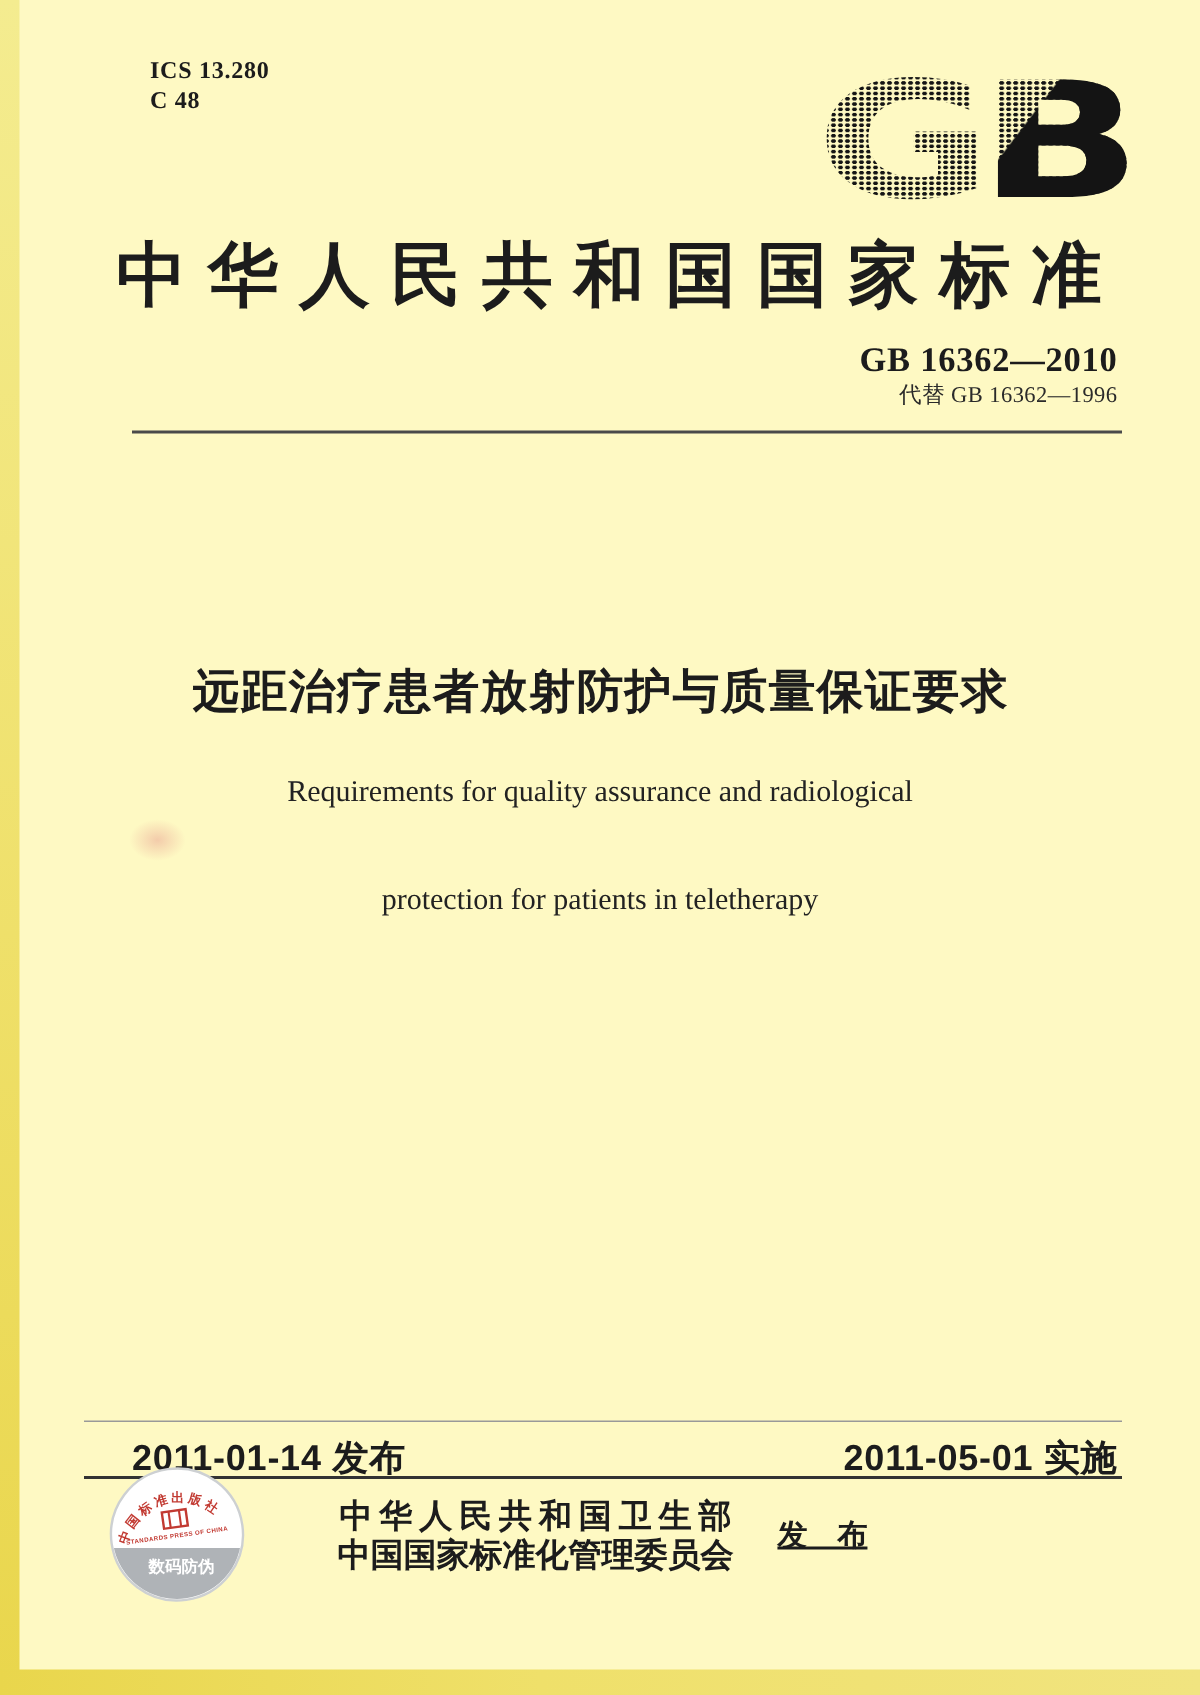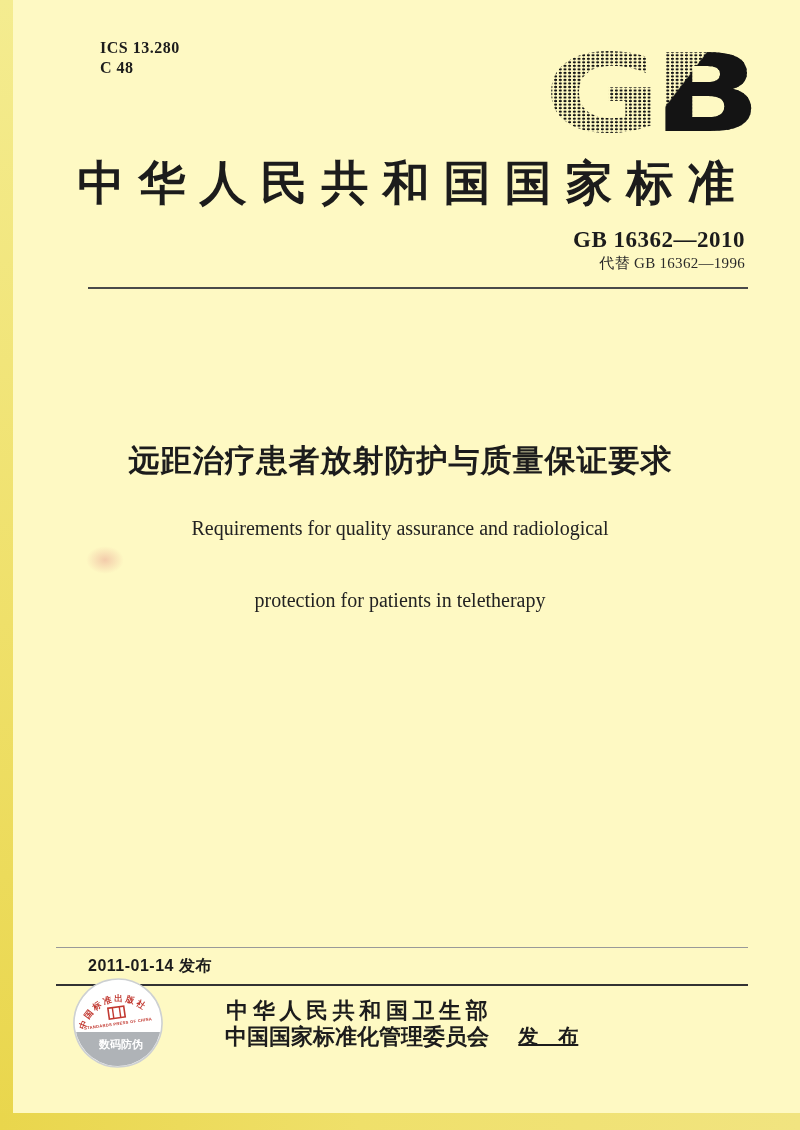--- a/index.html
+++ b/index.html
@@ -46,23 +46,23 @@
   }
   .en-title{position:absolute;left:0;right:0;text-align:center;
     font-family:"Liberation Serif","DejaVu Serif",serif;font-weight:normal;font-size:20px;color:#222;}
   .en-line1{top:517px;}
   .en-line2{top:548px;margin-top:41px;}
   .faint-seal{position:absolute;left:86px;top:546px;width:38px;height:28px;border-radius:50%;
     background:radial-gradient(ellipse at center,rgba(225,130,130,.38),rgba(225,130,130,0) 70%);}
   
   .rule-thin{position:absolute;left:56px;top:947px;width:692px;height:1px;background:#999;}
   .dates{position:absolute;left:88px;right:55px;top:956px;display:flex;justify-content:space-between;
-    font-family:"Liberation Sans","DejaVu Sans",sans-serif;font-size:16px;font-weight:600;letter-spacing:.5px;}
+    font-family:"Liberation Sans","DejaVu Sans",sans-serif;font-size:24px;font-weight:600;letter-spacing:.5px;}
   .rule-thick{position:absolute;left:56px;top:984px;width:692px;height:2px;background:#333;}
-  .issuers{position:absolute;left:0;right:0;top:998px;display:flex;justify-content:center;align-items:flex-end;gap:26px;}
+  .issuers{position:absolute;left:0;right:0;top:998px;display:flex;justify-content:center;align-items:center;gap:26px;}
   .issuer-lines{text-align:center;font-weight:bold;font-size:22px;line-height:1.18;
     font-family:"Liberation Serif","DejaVu Serif",serif;}
   .issuer-line1{letter-spacing:4.6px;padding-left:4.6px;white-space:nowrap;}
   .issuer-line2{letter-spacing:0;white-space:nowrap;}
   .publish-label{font-weight:bold;font-size:20px;font-family:"Liberation Serif",serif;white-space:nowrap;text-decoration:underline;}
   
   .sticker{position:absolute;left:70px;top:975px;width:96px;height:96px;transform:rotate(-8deg);}
 </style>
 </head>
 <body>
@@ -89,20 +89,21 @@
   <div class="main-title">远距治疗患者放射防护与质量保证要求</div>
   <div class="en-title en-line1">Requirements for quality assurance and radiological</div>
   <div class="en-title en-line2">protection for patients in teletherapy</div>
 
   <div class="faint-seal"></div>
 
   <div class="rule-thin"></div>
 
   <div class="dates">
     <span>2011-01-14 发布</span>
+    <span>2011-05-01 实施</span>
   </div>
 
   <div class="rule-thick"></div>
 
   <div class="sticker">
     <svg width="96" height="96" viewBox="0 0 96 96">
       <defs>
         <clipPath id="sealClip">
             <circle cx="48" cy="48" r="43"></circle>
           </clipPath>

